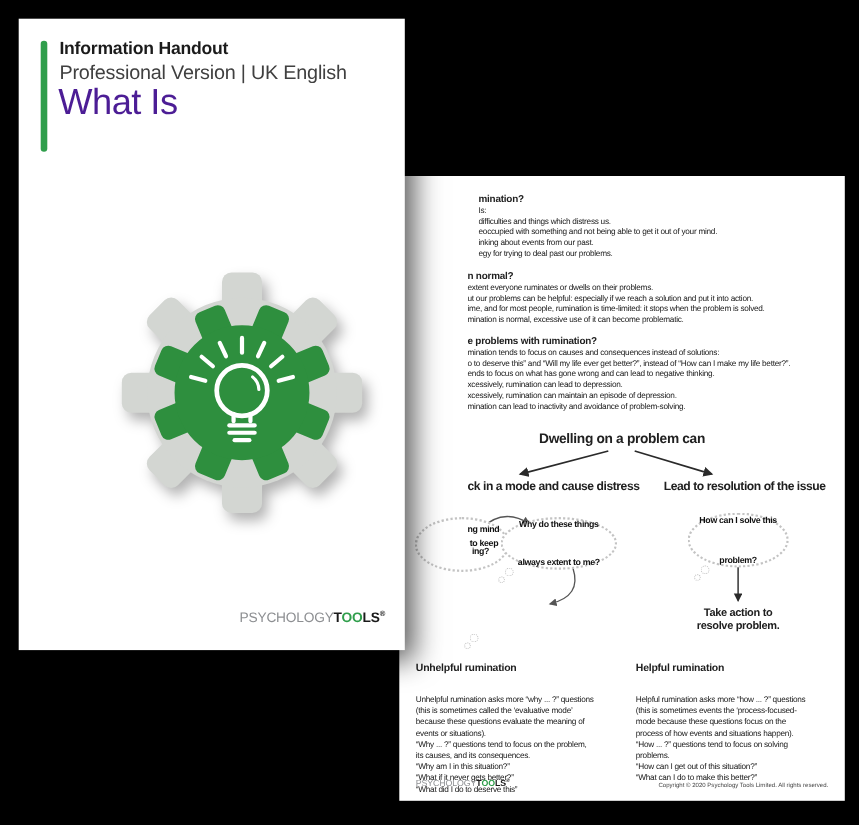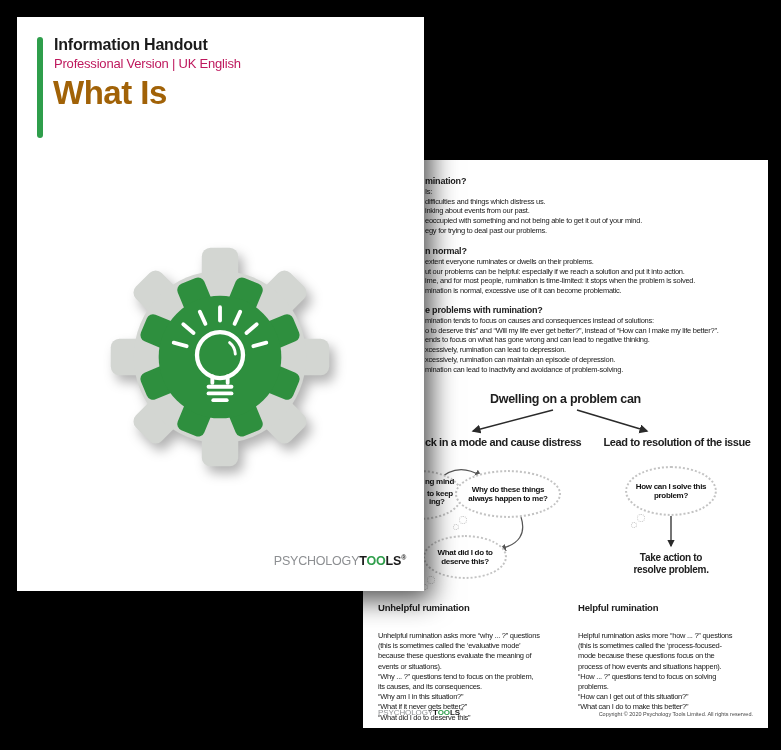--- a/index.html
+++ b/index.html
@@ -1,52 +1,52 @@
 <!DOCTYPE html>
 <html><head>
 <meta charset="utf-8">
 <style>
   html,body{margin:0;padding:0;background:#000;}
   #canvas{position:relative;width:781px;height:750px;background:#000;overflow:hidden;
           font-family:"Liberation Sans","DejaVu Sans",sans-serif;}
   .page{position:absolute;background:#fff;}
   #back-page{left:363px;top:160px;width:405px;height:568px;z-index:1;
              box-shadow:6px 8px 20px rgba(0,0,0,.65);}
-  #front-page{left:17px;top:17px;width:407px;height:574px;z-index:2;
+  #front-page{left:17px;top:17px;width:351px;height:574px;z-index:2;
               box-shadow:8px 10px 24px rgba(0,0,0,.65);}
 
   
   .accent-bar{position:absolute;left:20px;top:20px;width:6px;height:101px;border-radius:3px;}
   .kicker{position:absolute;left:37px;top:19px;font-size:16px;font-weight:bold;color:#1b1b1b;letter-spacing:-0.2px;}
-  .subkicker{position:absolute;left:37px;top:39px;font-size:13px;color:#be185d;letter-spacing:-0.2px;}
-  .big-title{position:absolute;left:36px;top:57px;font-size:33px;line-height:37px;font-weight:700;
-             color:#a16207;letter-spacing:-0.5px;}
+  .subkicker{position:absolute;left:37px;top:39px;font-size:18px;color:#404040;letter-spacing:-0.2px;}
+  .big-title{position:absolute;left:36px;top:57px;font-size:33px;line-height:37px;font-weight:400;
+             color:#4c1d95;letter-spacing:-0.5px;}
   .gear-wrap{position:absolute;left:88px;top:225px;width:230px;height:230px;}
   .gear-wrap svg{filter:drop-shadow(5px 7px 6px rgba(0,0,0,.30));}
   .brand{white-space:nowrap;}
   .brand .b-gray{color:#8d8f92;font-weight:400;}
   .brand .b-blk{color:#1a1a1a;font-weight:700;}
   .brand .b-grn{font-weight:700;}
   .brand sup{font-size:55%;}
   #fp-logo{position:absolute;right:18px;top:537px;font-size:12.5px;letter-spacing:-0.2px;}
 
   
   .bp{position:absolute;color:#202020;}
   .clip-sections{left:62px;width:340px;overflow:hidden;}
   .sec-head{font-size:9px;font-weight:bold;line-height:11px;letter-spacing:-0.2px;white-space:nowrap;}
   .ln{font-size:7.5px;line-height:9.7px;letter-spacing:-0.25px;white-space:nowrap;}
-  #sec-0{top:16px;} #sec-1{top:86px;} #sec-2{top:145px;}
+  #sec-0{top:16px;margin-left:10px;} #sec-1{top:86px;} #sec-2{top:145px;}
 
   .flow-heading{left:0;top:232px;width:405px;text-align:center;font-size:12.5px;font-weight:bold;letter-spacing:-0.3px;}
   .branch{font-size:11px;font-weight:bold;letter-spacing:-0.4px;white-space:nowrap;}
   #branch-left{left:62px;top:276px;}
   #branch-right{left:228px;top:276px;width:172px;text-align:center;}
 
   .cloud{position:absolute;border:2px dotted #c3c3c3;border-radius:50%;background:#fff;
-         display:flex;flex-direction:column;align-items:center;justify-content:center;
+         display:flex;flex-direction:column;align-items:center;justify-content:space-between;
          text-align:center;font-weight:bold;font-size:8px;line-height:9.5px;
          letter-spacing:-0.3px;color:#111;z-index:3;}
   .tail{position:absolute;border:1.5px dotted #c3c3c3;border-radius:50%;background:#fff;z-index:3;}
   #cloud-why{left:92px;top:310px;width:102px;height:44px;}
   #cloud-solve{left:262px;top:306px;width:88px;height:46px;}
   #cloud-deserve{left:60px;top:375px;width:80px;height:40px;}
   #cloud-clipped{left:14px;top:310px;width:82px;height:46px;}
   .frag{position:absolute;font-size:8px;font-weight:bold;letter-spacing:-0.3px;color:#111;z-index:4;white-space:nowrap;}
   #frag-0{left:62px;top:317px;} #frag-1{left:64px;top:329px;} #frag-2{left:66px;top:337px;}
 
@@ -68,22 +68,22 @@
 <body>
 
 <div id="canvas">
 
   <div class="page" id="back-page">
 
     <div class="bp clip-sections" id="sec-0">
       <div class="sec-head">mination?</div>
       <div class="ln">Is:</div>
       <div class="ln">difficulties and things which distress us.</div>
+      <div class="ln">eoccupied with something and not being able to get it out of your mind.</div>
       <div class="ln">inking about events from our past.</div>
-      <div class="ln">eoccupied with something and not being able to get it out of your mind.</div>
       <div class="ln">egy for trying to deal past our problems.</div>
     </div>
 
     <div class="bp clip-sections" id="sec-1">
       <div class="sec-head">n normal?</div>
       <div class="ln">extent everyone ruminates or dwells on their problems.</div>
       <div class="ln">ut our problems can be helpful: especially if we reach a solution and put it into action.</div>
       <div class="ln">ime, and for most people, rumination is time-limited: it stops when the problem is solved.</div>
       <div class="ln">mination is normal, excessive use of it can become problematic.</div>
     </div>
@@ -119,29 +119,25 @@
     <div class="bp branch" id="branch-left">ck in a mode and cause distress</div>
     <div class="bp branch" id="branch-right">Lead to resolution of the issue</div>
 
     <div class="cloud" id="cloud-clipped"></div>
     <div class="frag" id="frag-0">ng mind</div>
     <div class="frag" id="frag-1">to keep</div>
     <div class="frag" id="frag-2">ing?</div>
 
     <div class="cloud" id="cloud-why">
       <div>Why do these things</div>
-      <div>always happen to me?</div>
+      <div>always extent to me?</div>
     </div>
     <div class="tail" style="left:96px;top:356px;width:6px;height:6px;"></div>
     <div class="tail" style="left:90px;top:364px;width:4px;height:4px;"></div>
 
-    <div class="cloud" id="cloud-deserve">
-      <div>What did I do to</div>
-      <div>deserve this?</div>
-    </div>
     <div class="tail" style="left:64px;top:416px;width:6px;height:6px;"></div>
     <div class="tail" style="left:59px;top:424px;width:4px;height:4px;"></div>
 
     <div class="cloud" id="cloud-solve">
       <div>How can I solve this</div>
       <div>problem?</div>
     </div>
     <div class="tail" style="left:274px;top:354px;width:6px;height:6px;"></div>
     <div class="tail" style="left:268px;top:362px;width:4px;height:4px;"></div>
 
@@ -159,21 +155,21 @@
       <div class="ln">“Why ... ?” questions tend to focus on the problem,</div>
       <div class="ln">its causes, and its consequences.</div>
       <div class="ln">“Why am I in this situation?”</div>
       <div class="ln">“What if it never gets better?”</div>
       <div class="ln">“What did I do to deserve this”</div>
     </div>
 
     <div class="bp col" id="col-right">
       <div class="col-head">Helpful rumination</div>
       <div class="ln">Helpful rumination asks more “how ... ?” questions</div>
-      <div class="ln">(this is sometimes called the ‘process-focused-</div>
+      <div class="ln">(this is sometimes events the ‘process-focused-</div>
       <div class="ln">mode because these questions focus on the</div>
       <div class="ln">process of how events and situations happen).</div>
       <div class="ln">“How ... ?” questions tend to focus on solving</div>
       <div class="ln">problems.</div>
       <div class="ln">“How can I get out of this situation?”</div>
       <div class="ln">“What can I do to make this better?”</div>
     </div>
 
     <div class="brand" id="bp-logo">
       <span class="b-gray">PSYCHOLOGY</span><span class="b-blk">T</span><span class="b-grn" style="color:#2f9e4b">O</span><span class="b-grn" style="color:#2f9e4b">O</span><span class="b-blk">LS</span><sup class="b-blk">®</sup>

